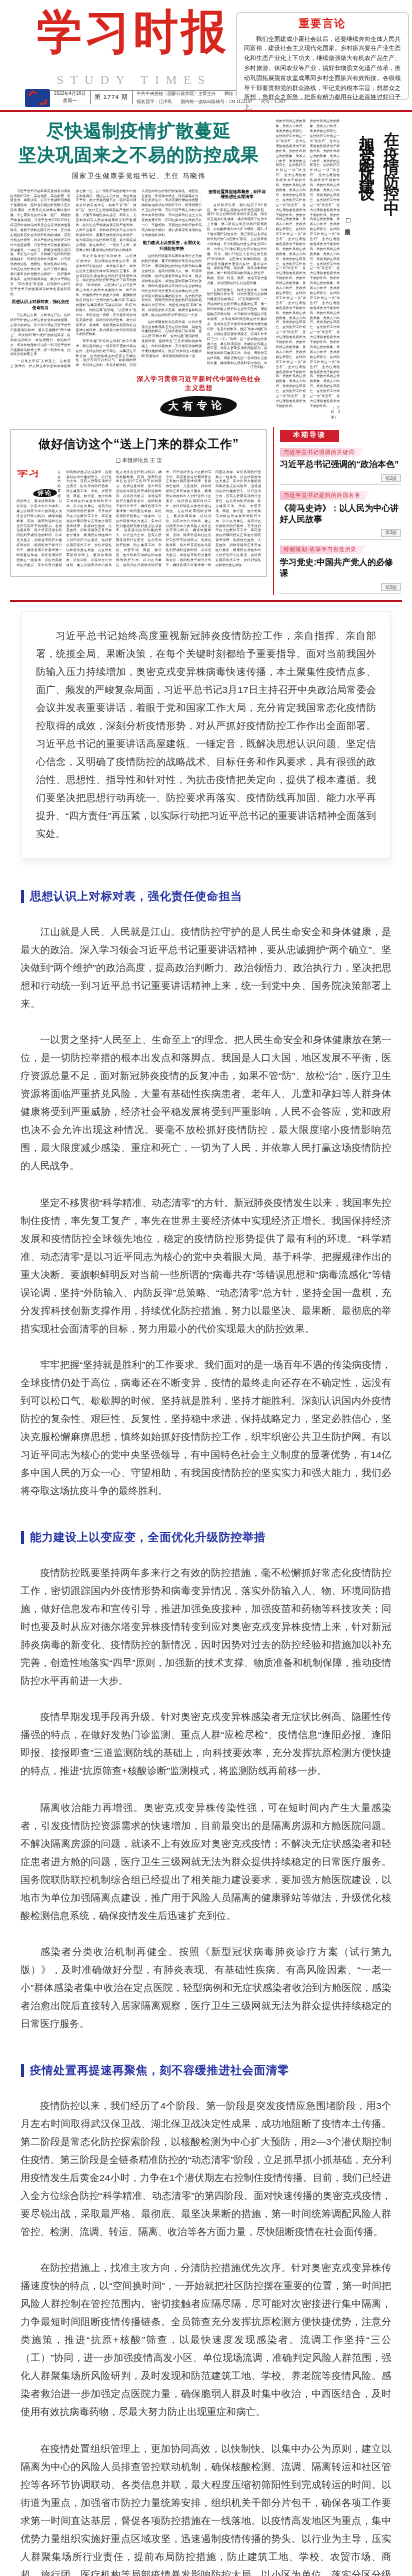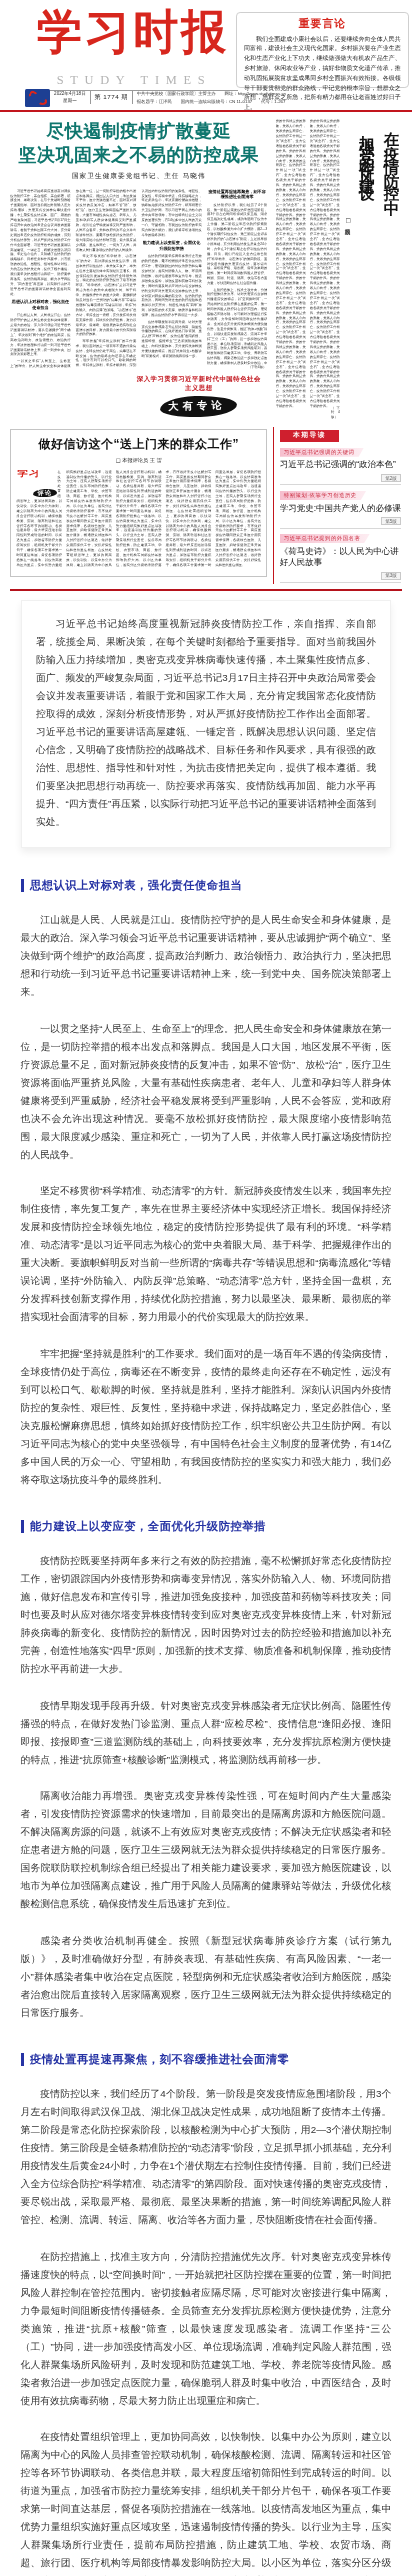--- a/index.html
+++ b/index.html
@@ -19,21 +19,21 @@
   .mast-logo .fig1 { position:absolute; left:3.6px; top:2.1px; width:8.2px; height:8.2px;
     border:2.1px solid #d7261d; border-color:#d7261d transparent transparent #d7261d; border-radius:50%;
     transform:rotate(25deg); }
   .mast-logo .fig2 { position:absolute; right:3.1px; bottom:1.5px; width:9.3px; height:7.2px;
     border:2.1px solid #d7261d; border-color:transparent #d7261d #d7261d transparent; border-radius:50%; }
   .mast-date { font-size:4.6px; color:#333; text-align:center; line-height:1.5; }
   .mast-sep { width:0.5px; height:13.4px; background:#999; }
   .mast-issue { font-size:6.2px; color:#222; letter-spacing:0.5px; white-space:nowrap; }
   .mast-pub { font-size:4.4px; color:#333; line-height:1.7; white-space:nowrap; }
 
-  .remarks-box { position:absolute; right:3.1px; top:12.4px; width:173px; height:76px;
+  .remarks-box { position:absolute; right:3.1px; top:12.4px; width:173px; height:88px;
     border:0.5px solid #cfcfcf; border-radius:4.1px; background:#fff; padding:4.1px 7.2px 3.1px; }
   .remarks-title { text-align:center; color:#d7261d; font-size:10.8px; font-weight:bold; letter-spacing:1px; }
   .remarks-body { margin-top:2.1px; font-family:"DejaVu Serif", serif; font-size:6px; line-height:9.8px;
     color:#222; text-align:justify; text-indent:2em; }
 
   .red-rule { height:2.1px; background:#c2151d; margin-top:1px; }
 
   
   .scan { padding:7.2px 10.3px 0; background:#fff; }
   .scan-cols-wrap { display:flex; gap:6.2px; }
@@ -84,21 +84,21 @@
   .vert-cont { position:absolute; bottom:0; font-size:3.3px; background:#fff; padding-left:1.5px; }
 
   
   .guide { border-left:1px solid #c2151d; margin-top:7.2px; padding:2.1px 0 1px 5.2px; }
   .guide-title { display:inline-block; background:#cf1f2e; color:#fff; font-weight:bold;
     font-size:6.7px; letter-spacing:1.5px; padding:1.5px 13.4px 2.1px; }
   .guide-item { margin-top:4.6px; }
   .guide-cat { display:inline-block; background:linear-gradient(90deg,#f6bfce,#fdedf2);
     color:#c9283c; font-size:5.4px; padding:1px 9.3px 1px 4.1px;
     clip-path:polygon(0 0,100% 0,94% 100%,0 100%); letter-spacing:0.5px; }
-  .guide-item-title { font-weight:400; font-size:8.5px; color:#111; margin-top:2.6px; line-height:11.3px; }
+  .guide-item-title { font-weight:700; font-size:8.5px; color:#111; margin-top:2.6px; line-height:11.3px; }
   .guide-page { text-align:right; margin-top:2.1px; border-bottom:0.5px solid #d8d8d8; padding-bottom:2.1px; }
   .guide-page span { display:inline-block; font-size:4.6px; color:#666; border:0.5px solid #c9c9c9;
     padding:0.5px 3.6px; background:#f4f4f4; }
 
   .scan-bottom-line { height:1.5px; background:#b5121b; margin:5.2px 0 0; }
 
   
   .article-wrap { padding:0 20.6px; }
   .intro-card { margin-top:9.3px; border:0.5px solid #f0f0f0; box-shadow:0 4.1px 7.2px rgba(0,0,0,.07);
     padding:14.4px 14.4px 15.5px; background:#fff; }
@@ -198,29 +198,29 @@
       <div class="guide">
         <span class="guide-title">本期导读</span>
 
         <div class="guide-item">
           <span class="guide-cat">习近平总书记强调的关键词</span>
           <div class="guide-item-title">习近平总书记强调的“政治本色”</div>
           <div class="guide-page"><span>第2版</span></div>
         </div>
 
         <div class="guide-item">
+          <span class="guide-cat">习近平总书记提到的外国名著</span>
+          <div class="guide-item-title">《荷马史诗》：以人民为中心讲好人民故事</div>
+          <div class="guide-page"><span>第3版</span></div>
+        </div>
+
+        <div class="guide-item">
           <span class="guide-cat">特别策划·依靠学习创造历史</span>
           <div class="guide-item-title">学习党史:中国共产党人的必修课</div>
           <div class="guide-page"><span>第5版</span></div>
-        </div>
-
-        <div class="guide-item">
-          <span class="guide-cat">习近平总书记提到的外国名著</span>
-          <div class="guide-item-title">《荷马史诗》：以人民为中心讲好人民故事</div>
-          <div class="guide-page"><span>第3版</span></div>
         </div>
       </div>
     </div>
   </div>
   <div class="scan-bottom-line"></div>
 </div>
 
 <div class="article-wrap">
 
   <div class="intro-card">

